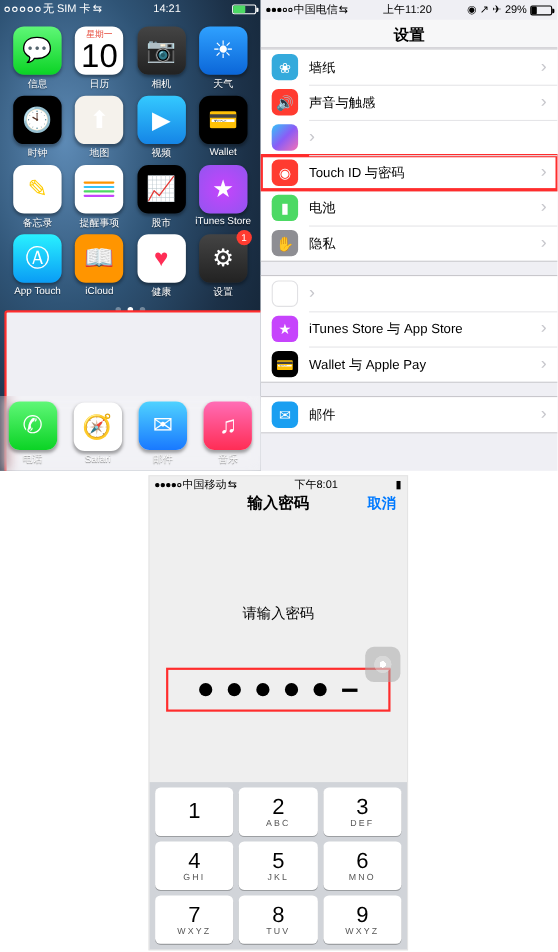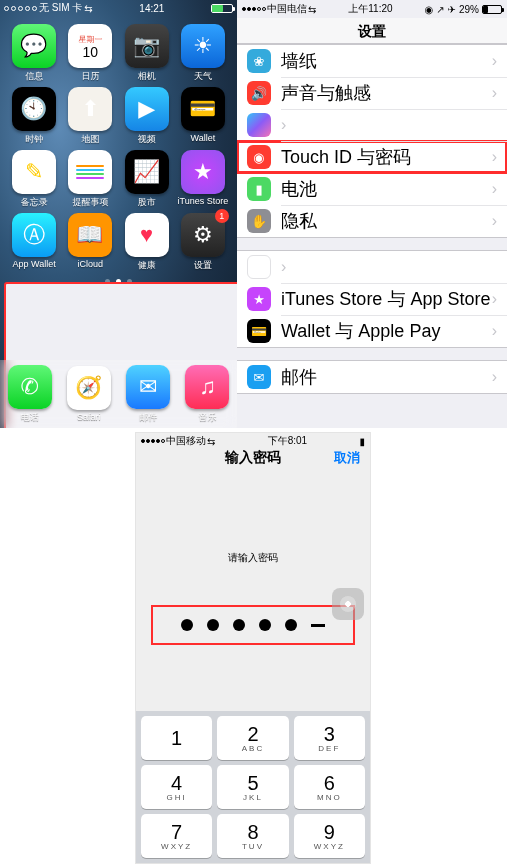--- a/index.html
+++ b/index.html
@@ -19,21 +19,21 @@
 .app{display:flex;flex-direction:column;align-items:center;gap:2px}
 .app .ic{width:44px;height:44px;border-radius:10px;display:flex;align-items:center;justify-content:center;font-size:22px;color:#fff;box-shadow:0 2px 3px rgba(0,0,0,.35)}
 .app .lb{font-size:9px;color:#fff;text-shadow:0 1px 1px rgba(0,0,0,.5);text-align:center;white-space:nowrap}
 .badge{position:absolute;top:-4px;right:-4px;min-width:14px;height:14px;background:#ff3b30;border-radius:7px;font-size:9px;color:#fff;display:flex;align-items:center;justify-content:center;padding:0 3px}
 .ic{position:relative}
 
 
 .ic.msg{background:linear-gradient(#5ff777,#0bd325)}
 .ic.cal{background:#fff;color:#000;flex-direction:column;font-size:8px}
 .ic.cal .dn{color:#e74c3c;font-size:8px}
-.ic.cal .dd{font-size:14px;font-weight:300;line-height:1}
+.ic.cal .dd{font-size:30px;font-weight:300;line-height:1}
 .ic.pho{background:#fff}
 .ic.cam{background:linear-gradient(#444,#222)}
 .ic.wea{background:linear-gradient(#2fa1ff,#0b66d8)}
 .ic.clk{background:#000}
 .ic.map{background:#f5f2ec}
 .ic.vid{background:linear-gradient(#34c9ff,#1585e6)}
 .ic.wal{background:#000}
 .ic.not{background:#fff;color:#ffcc00}
 .ic.rem{background:#fff;flex-direction:column;gap:2px;padding:8px}
 .ic.rem span{height:2px;width:100%;border-radius:2px}
@@ -67,37 +67,37 @@
 .settings .sb2 .bat{width:20px;height:9px;border:1px solid #000;border-radius:2px;position:relative}
 .settings .sb2 .bat::after{content:"";position:absolute;right:-3px;top:2px;width:2px;height:4px;background:#000;border-radius:0 1px 1px 0}
 .settings .sb2 .bat span{display:block;height:100%;background:#000;border-radius:1px}
 
 .nav{height:26px;text-align:center;font-size:14px;font-weight:600;background:#f7f7f8;border-bottom:1px solid #c8c7cc;line-height:26px}
 .group{background:#fff;margin-top:12px;border-top:1px solid #c8c7cc;border-bottom:1px solid #c8c7cc}
 .group.first{margin-top:0}
 .row{height:32px;display:flex;align-items:center;padding:0 10px;position:relative}
 .row + .row::before{content:"";position:absolute;left:44px;right:0;top:0;height:1px;background:#e5e5e8}
 .row .ricon{width:24px;height:24px;border-radius:6px;margin-right:10px;display:flex;align-items:center;justify-content:center;color:#fff;font-size:13px;flex-shrink:0}
-.row .txt{flex:1;font-size:18px}
+.row .txt{flex:1;font-size:12px}
 .row .chev{color:#c7c7cc;font-size:16px}
 .ricon.wall{background:#34aadc}.ricon.snd{background:#ff3b30}.ricon.siri{background:linear-gradient(135deg,#34c3f8,#8b5cf6,#f472b6)}.ricon.tid{background:#ff3b30}.ricon.bat{background:#4cd964}.ricon.prv{background:#8e8e93}
 .ricon.icl{background:#fff;border:1px solid #e1e1e4}.ricon.its{background:#c644fc}.ricon.wap{background:#000}.ricon.eml{background:#1a9ff1}
 
 .row.hl-row{outline:3px solid #ff2d2d;outline-offset:-2px;z-index:2}
 
 
 .pass{position:absolute;left:135px;top:432px;width:236px;height:432px;background:#efefef;border:1px solid #e4e4e4}
 .pass .sb3{height:16px;display:flex;align-items:center;justify-content:space-between;padding:0 5px;font-size:10px}
 .pass .sb3 .sig{display:flex;gap:1px;align-items:center}
 .pass .sb3 .sig i{width:4px;height:4px;border:1px solid #000;border-radius:50%}
 .pass .sb3 .sig i.on{background:#000}
 .pass .nav3{height:33px;display:flex;align-items:flex-start;justify-content:center;position:relative;font-size:14px;font-weight:600}
 .pass .nav3 .cancel{position:absolute;right:10px;color:#007aff;font-weight:700;font-size:13px}
 .pass .content{height:232px;display:flex;flex-direction:column;align-items:center;justify-content:center;position:relative}
-.pass .prompt{font-size:10px;margin-bottom:40px}
+.pass .prompt{font-size:13px;margin-bottom:40px}
 .pass .atouch{position:absolute;right:6px;top:106px;width:32px;height:32px;background:rgba(170,170,170,.55);border-radius:8px;display:flex;align-items:center;justify-content:center}
 .pass .atouch::after{content:"";width:16px;height:16px;border-radius:50%;background:radial-gradient(circle,#fff 0 25%,rgba(255,255,255,.3) 26% 70%,transparent 71%)}
 .pinbox{border:2px solid #ff2d2d;padding:12px 8px;display:flex;gap:14px;justify-content:center;align-items:center;width:204px}
 .pinbox .dot{width:12px;height:12px;background:#000;border-radius:50%}
 .pinbox .dash{width:14px;height:3px;background:#000}
 .keypad{position:absolute;left:0;bottom:0;width:100%;background:#d1d4d9;padding:5px;display:grid;grid-template-columns:repeat(3,1fr);gap:5px}
 .key{background:#fff;border-radius:5px;height:44px;display:flex;flex-direction:column;align-items:center;justify-content:center;box-shadow:0 1px 0 rgba(0,0,0,.25)}
 .key .n{font-size:20px;line-height:1}
 .key .l{font-size:8px;letter-spacing:2px;color:#555}
 </style>
@@ -164,21 +164,21 @@
       <div class="app">
         <div class="ic stk">📈</div>
         <span class="lb">股市</span>
       </div>
       <div class="app">
         <div class="ic itn">★</div>
         <span class="lb">iTunes Store</span>
       </div>
       <div class="app">
         <div class="ic aps">Ⓐ</div>
-        <span class="lb">App Wallet</span>
+        <span class="lb">App Touch</span>
       </div>
       <div class="app">
         <div class="ic ibk">📖</div>
         <span class="lb">iCloud</span>
       </div>
       <div class="app">
         <div class="ic hlt" style="color:#ff2d55">♥</div>
         <span class="lb">健康</span>
       </div>
       <div class="app">

